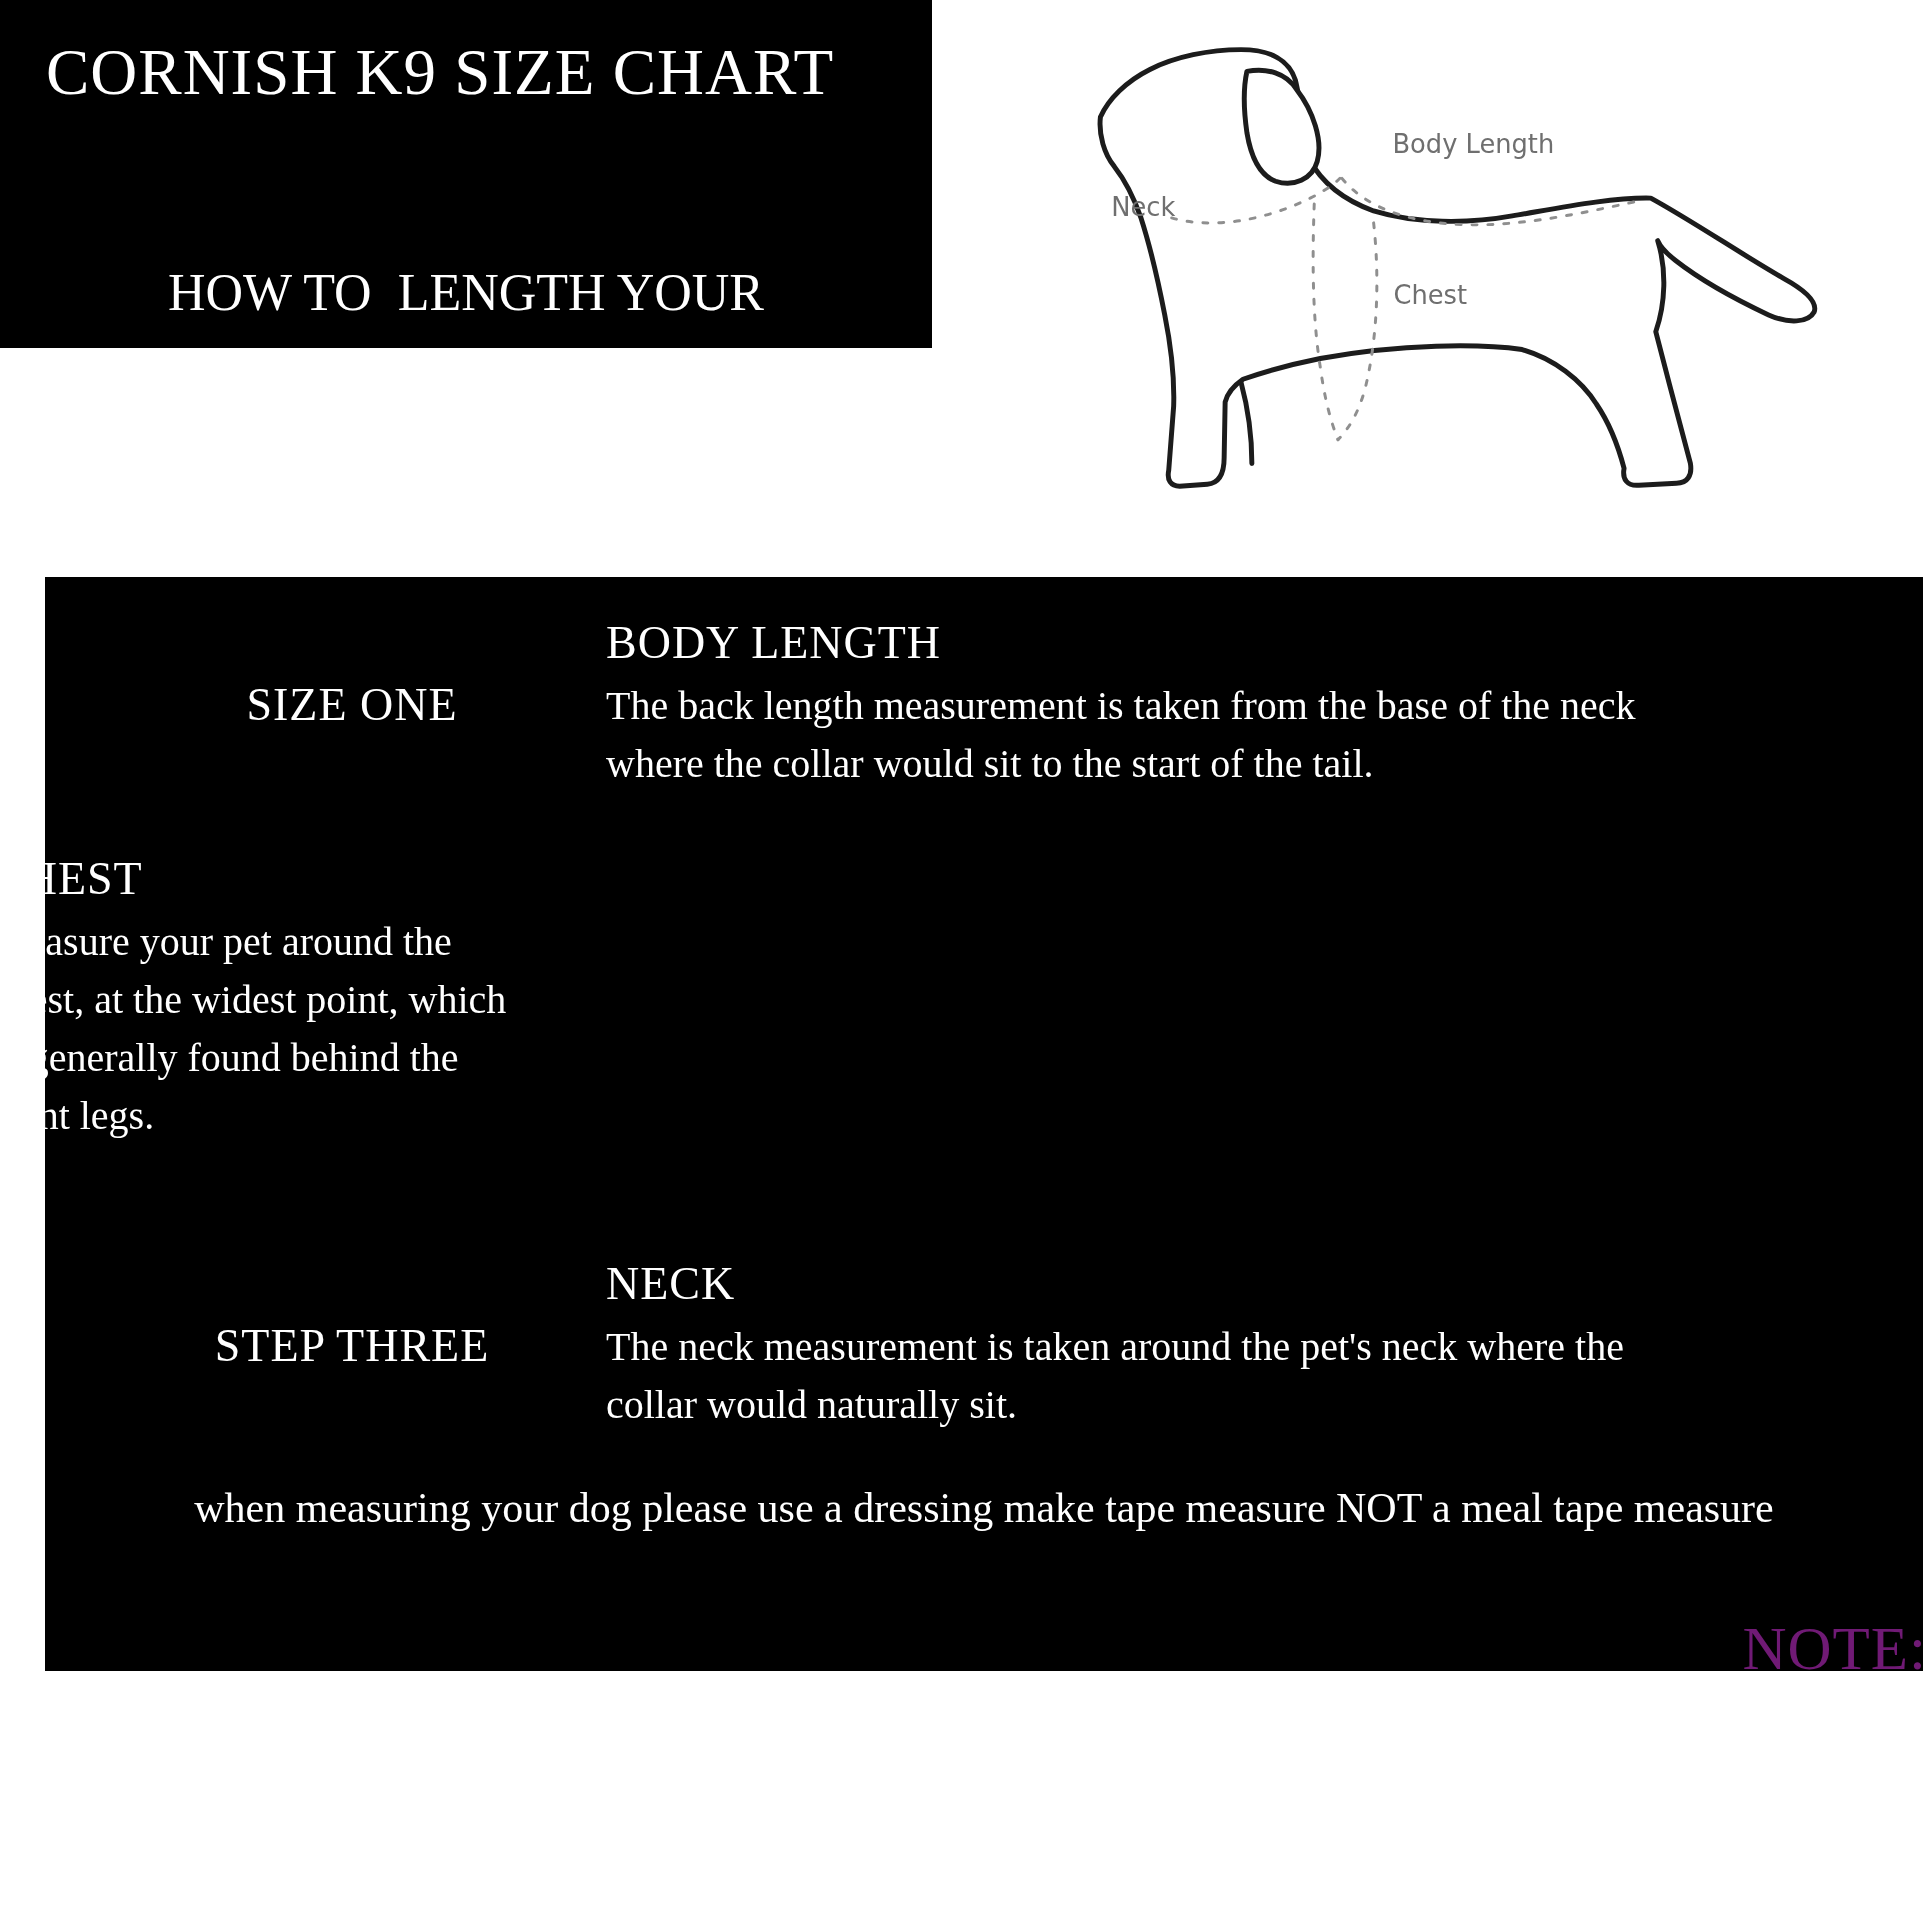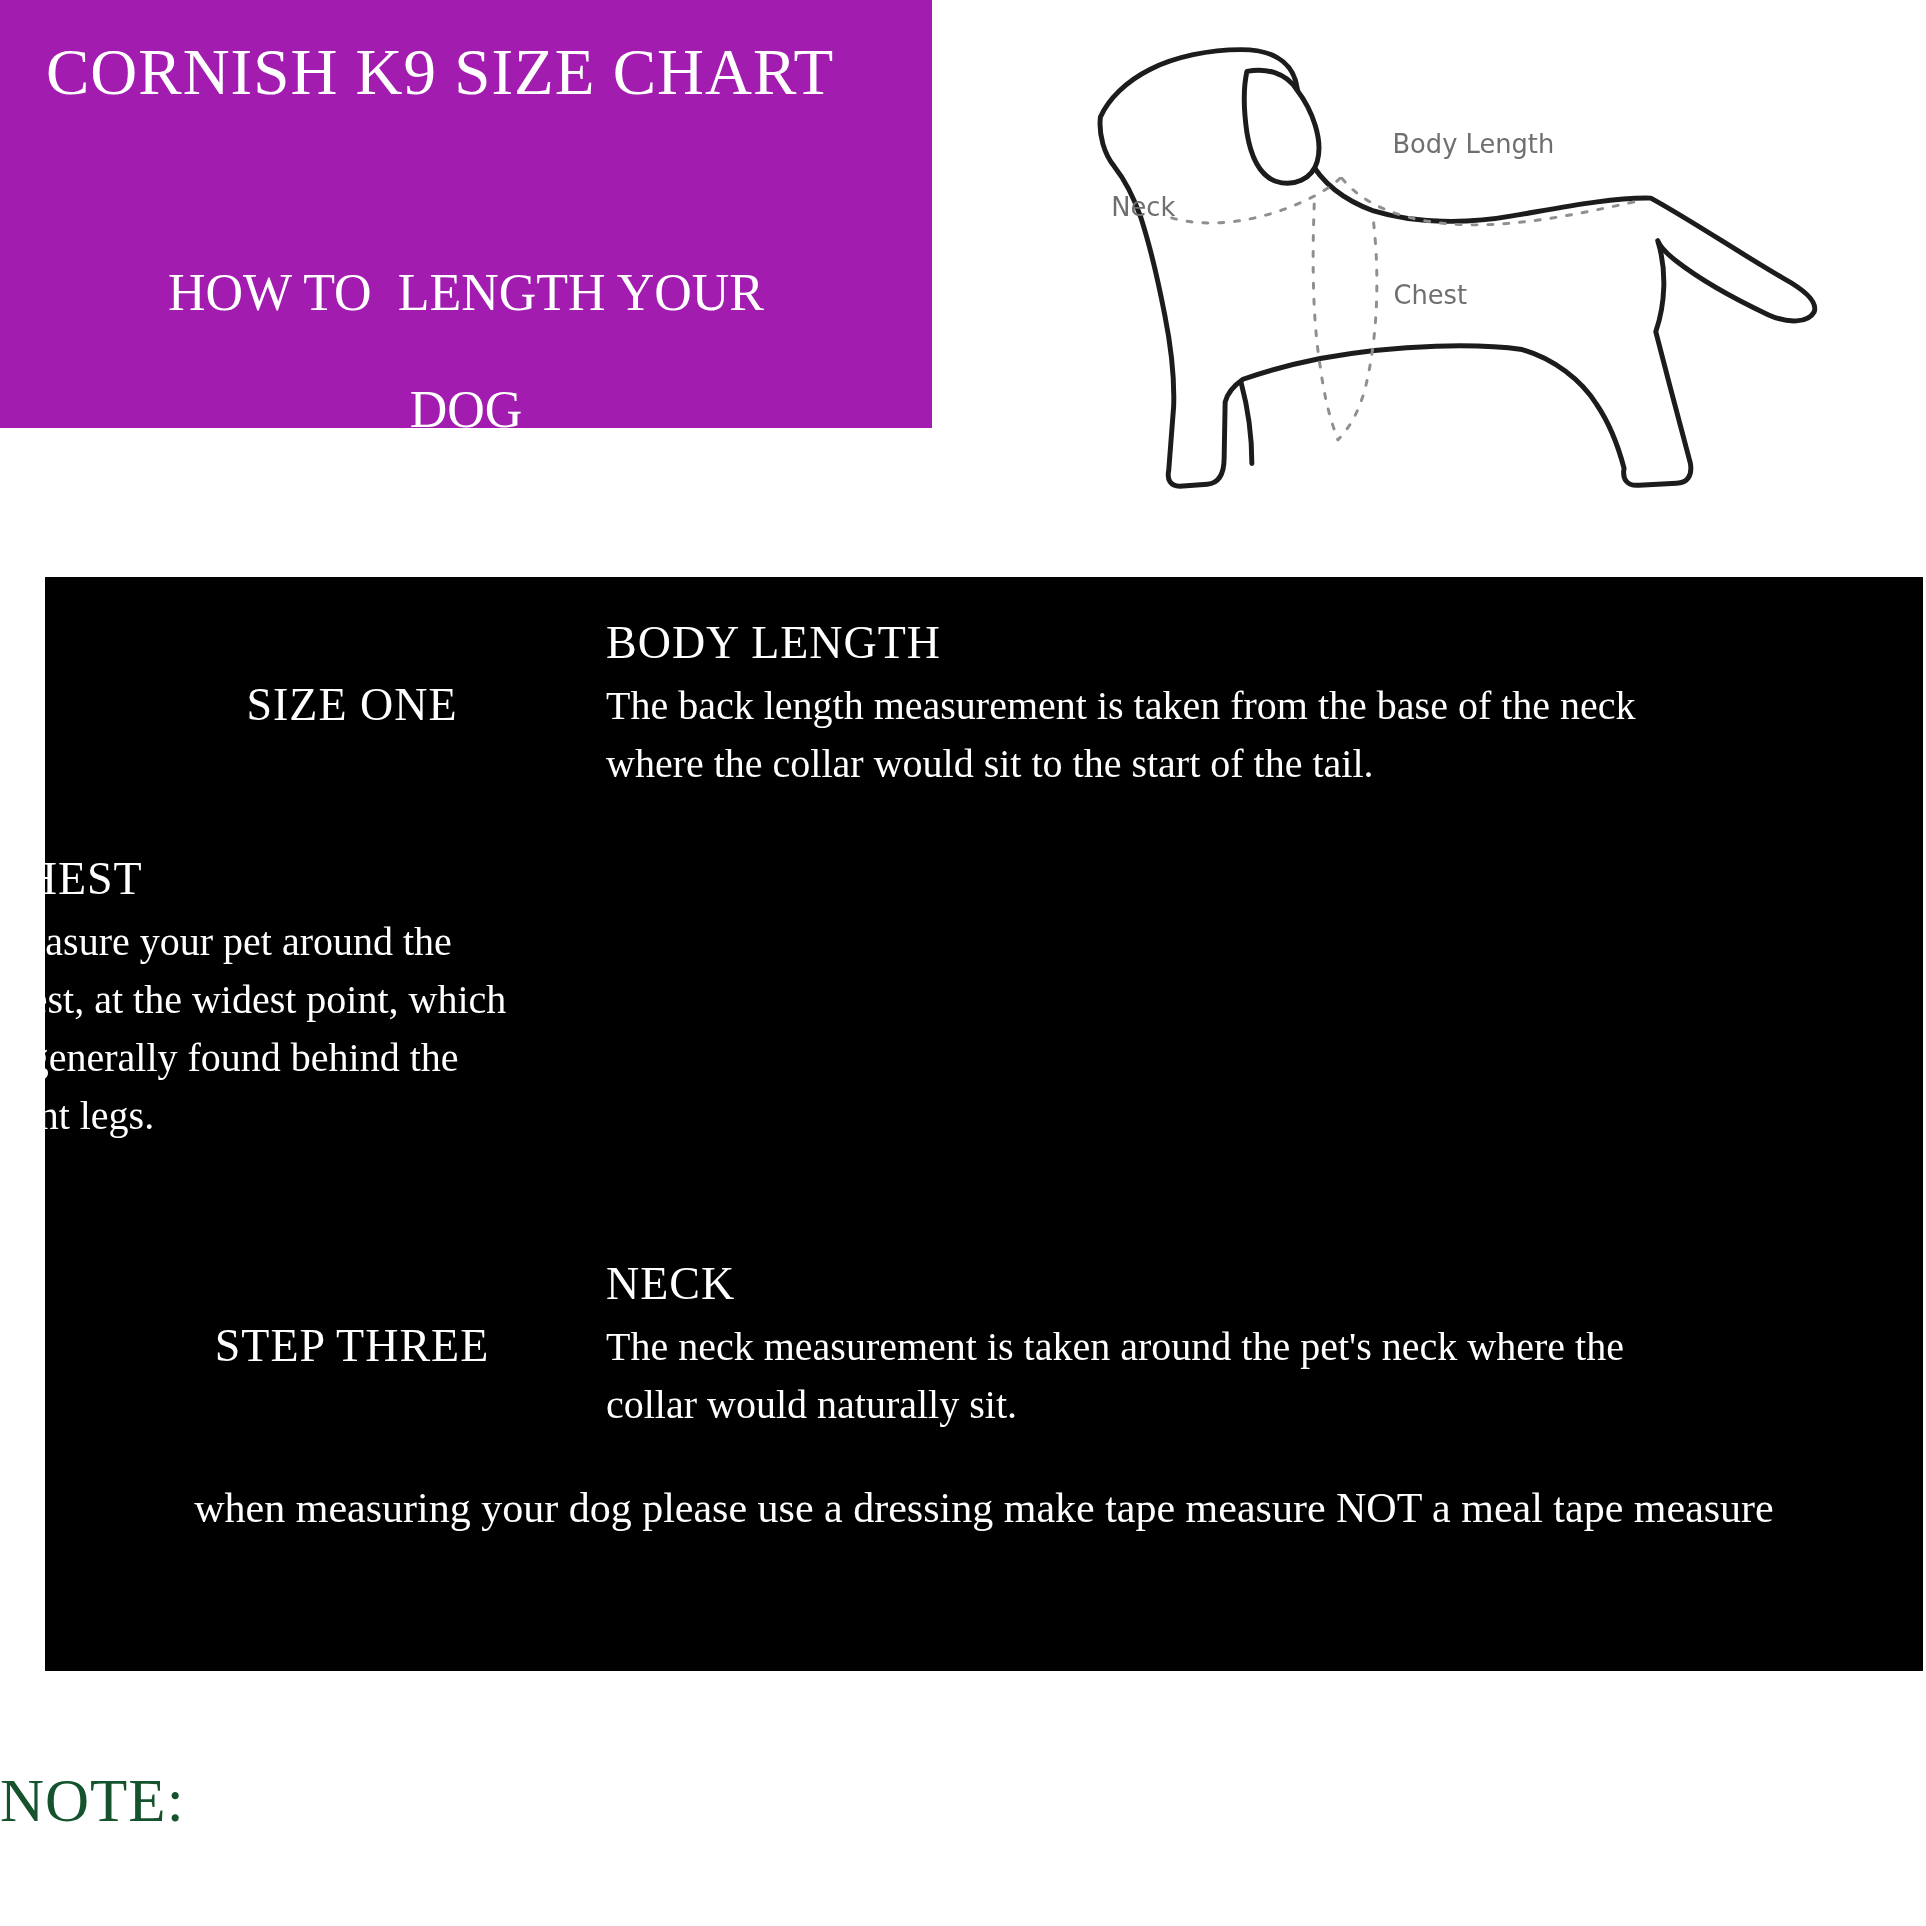--- a/index.html
+++ b/index.html
@@ -7,22 +7,22 @@
     width: 1927px; height: 1927px;
     background: #ffffff;
     position: relative;
     overflow: hidden;
     font-family: "Liberation Serif", serif;
   }
 
   
   .top-box {
     position: absolute; left: 0; top: 0;
-    width: 932px; height: 428px;
-    background: #a21caf;
+    width: 932px; height: 348px;
+    background: #000000;
     color: #ffffff;
   }
   .top-title {
     padding: 30px 0 0 46px;
     font-size: 65px;
     line-height: 1.3;
     letter-spacing: 1px;
     white-space: nowrap;
   }
   .top-subtitle {
@@ -78,24 +78,24 @@
   }
   .steps-footer {
     margin-top: 50px;
     text-align: center;
     font-size: 42px;
     white-space: nowrap;
   }
 
   
   .note {
-    position: absolute; left: 0; top: 1732px;
+    position: absolute; left: 0; top: 1580px;
     width: 100%;
-    text-align: left;
-    color: #14532d;
+    text-align: right;
+    color: #701a75;
   }
   .note-heading {
     margin-top: 34px;
     font-size: 61px;
     letter-spacing: 1px;
   }
   .note-body {
     margin-top: 10px;
     font-size: 40px;
     line-height: 1.55;

